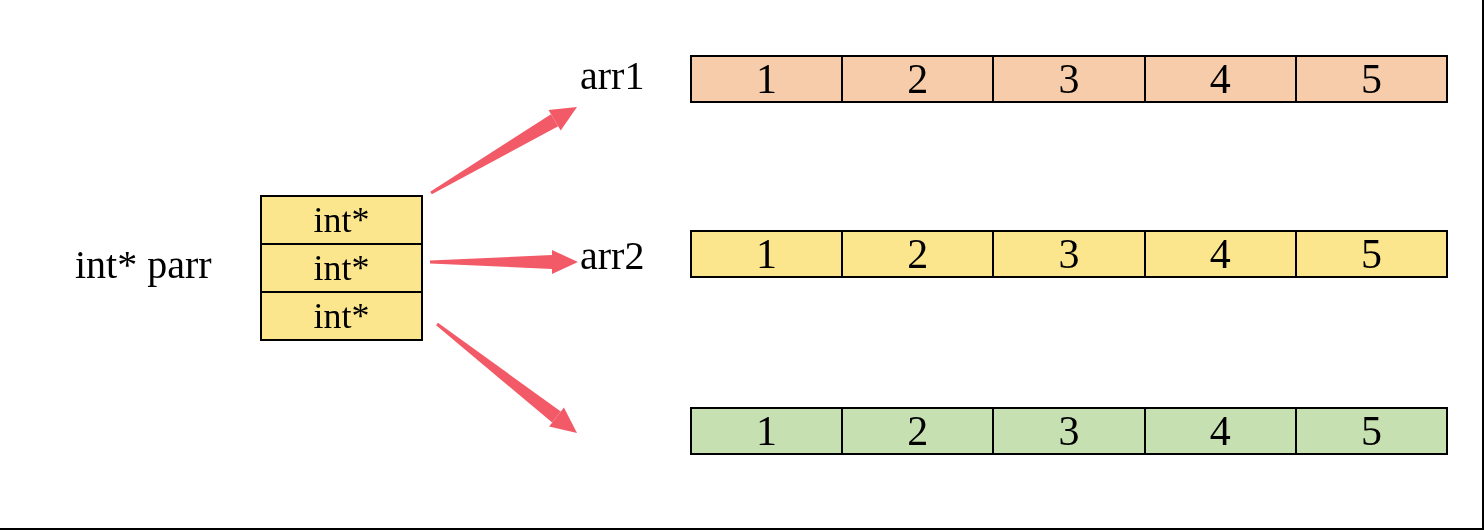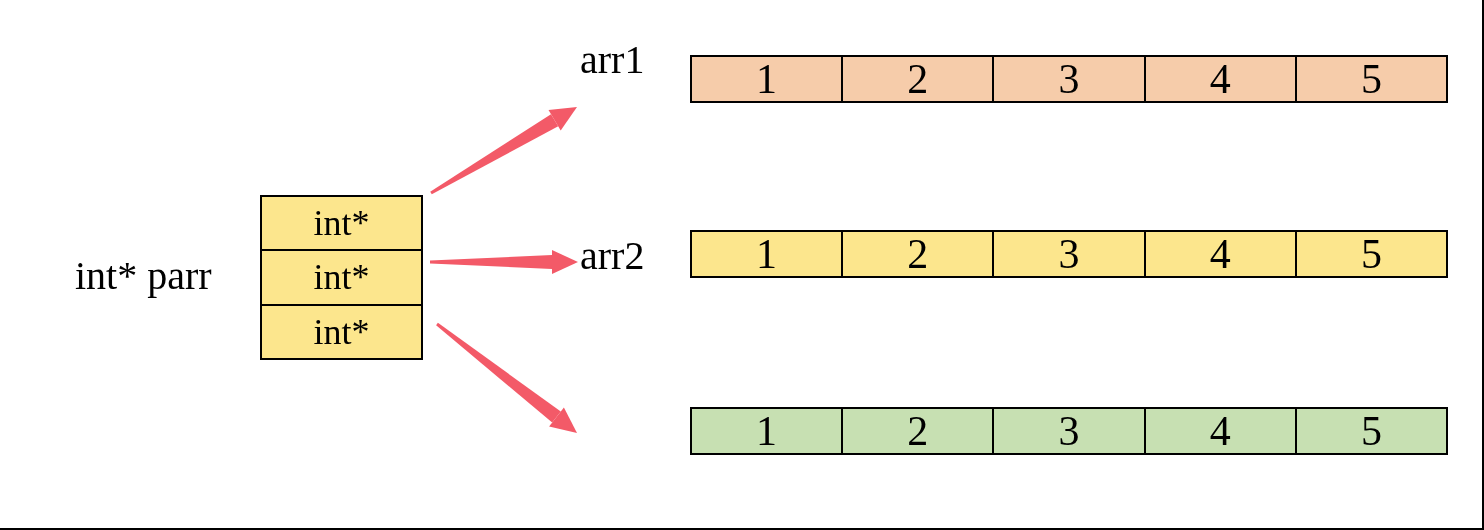--- a/index.html
+++ b/index.html
@@ -10,28 +10,28 @@
     position: relative; overflow: hidden;
   }
   .canvas {
     position: absolute; left: 0; top: 0;
     width: 1484px; height: 530px;
     background: #ffffff;
     border-right: 2px solid #000;
     border-bottom: 2px solid #000;
   }
   .pointer-var-label {
-    position: absolute; left: 75px; top: 250px;
+    position: absolute; left: 75px; top: 239px;
     width: 160px; height: 52px; line-height: 52px;
     font-size: 40px; color: #000; text-align: left;
     white-space: nowrap;
   }
   .pointer-stack {
     position: absolute; left: 260px; top: 195px;
-    width: 163px; height: 165px;
+    width: 163px; height: 146px;
     border: 2px solid #000;
     display: flex; flex-direction: column;
   }
   .pointer-cell {
     flex: 1; display: flex; align-items: center; justify-content: center;
     font-size: 36px; color: #000;
     border-top: 2px solid #000;
   }
   .pointer-cell:first-child { border-top: none; }
   .array-row-label {
@@ -63,21 +63,21 @@
 <div class="canvas">
 
   <div class="pointer-var-label">int* parr</div>
 
   <div class="pointer-stack" id="pointer-stack" style="background: rgb(252, 230, 141);">
       <div class="pointer-cell">int*</div>
       <div class="pointer-cell">int*</div>
       <div class="pointer-cell">int*</div>
     </div>
 
-  <div class="array-row-label" style="top:36px">arr1</div>
+  <div class="array-row-label" style="top:52px">arr1</div>
   <div class="array-box" id="array-0" style="top: 55px; background: rgb(246, 204, 170);">
       <div class="array-cell">1</div>
       <div class="array-cell">2</div>
       <div class="array-cell">3</div>
       <div class="array-cell">4</div>
       <div class="array-cell">5</div>
     </div>
 
   <div class="array-row-label" style="top:232px">arr2</div>
   <div class="array-box" id="array-1" style="top: 230px; background: rgb(252, 230, 141);">

